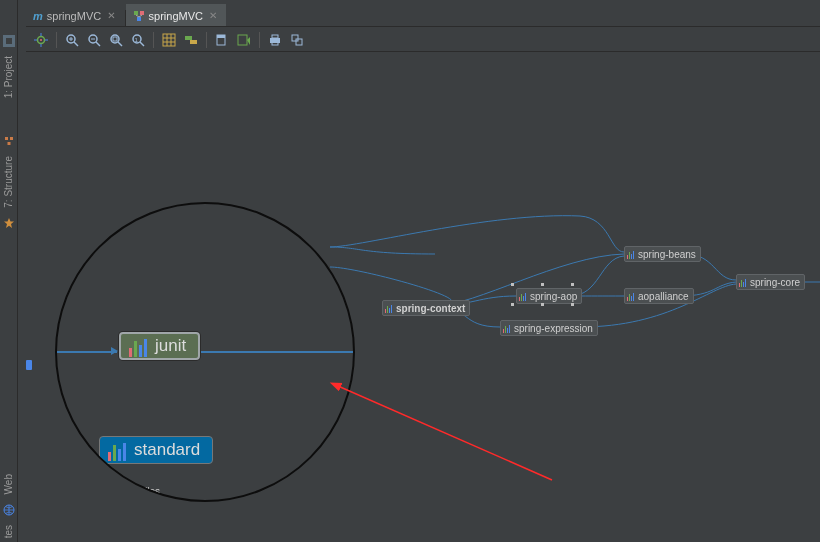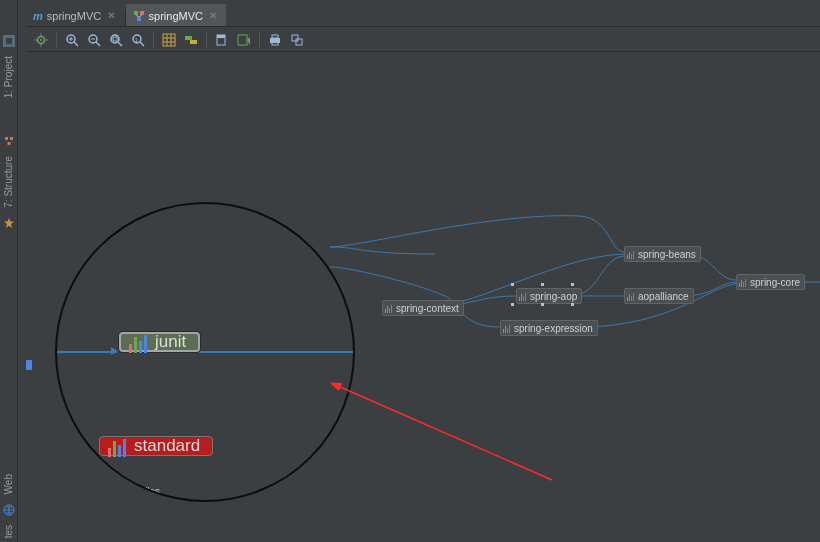--- a/index.html
+++ b/index.html
@@ -30,23 +30,23 @@
   
   .node-sm { position:absolute; display:flex; align-items:center; height:16px; background:#4b4f51; border:1px solid #606467; border-radius:2px; padding:0 4px 0 2px; font-size:10px; color:#d0d0d0; }
   .node-sm .bars { display:flex; height:10px; margin-right:3px; align-items:flex-end; }
   .node-sm .bars span { display:block; width:1px; margin-right:1px; }
   .b1{height:4px;background:#e06c75;} .b2{height:7px;background:#6aa84f;} .b3{height:5px;background:#4a86e8;} .b4{height:8px;background:#4a86e8;}
   .canvas svg.edges { position:absolute; top:0; left:0; width:100%; height:100%; pointer-events:none; }
   .canvas svg.edges path { stroke:#3b79b0; stroke-width:1; fill:none; }
 
   
   .magnify { position:absolute; width:300px; height:300px; border:2px solid #0d0d0d; border-radius:50%; overflow:hidden; }
-  .big-node { position:absolute; height:20px; display:flex; align-items:center; padding:0 12px 0 8px; border-radius:4px; border:1px solid #777; font-size:17px; color:#dcdcdc; }
+  .big-node { position:absolute; height:28px; display:flex; align-items:center; padding:0 12px 0 8px; border-radius:4px; border:1px solid #777; font-size:17px; color:#dcdcdc; }
   .big-node.selected { background:#5b6e52; border:2px solid #a0a6a9; box-shadow:0 0 0 1px #2b2b2b; }
-  .big-node.plain { background:#b91c1c; }
+  .big-node.plain { background:#0369a1; }
   .big-node .bars { display:flex; height:22px; margin-right:6px; align-items:flex-end; }
   .big-node .bars span { display:block; width:3px; margin-right:2px; }
   .bb1{height:9px;background:#e06c75;} .bb2{height:16px;background:#6aa84f;} .bb3{height:12px;background:#4a86e8;} .bb4{height:18px;background:#4a86e8;}
 
   .arrow-line-blue { position:absolute; height:0; border-top:2px solid #3b79b0; }
   .arrowhead-blue { position:absolute; width:0;height:0;border-top:4px solid transparent;border-bottom:4px solid transparent;border-left:7px solid #3b79b0; }
 
   
   svg.redarrow { position:absolute; left:0; top:0; width:100%; height:100%; pointer-events:none; }
 
@@ -199,21 +199,21 @@
     <path d="M 415 254 C 450 254 440 275 480 275"></path>
     <path d="M 550 244 C 575 244 580 244 604 244"></path>
     <path d="M 550 244 C 580 244 580 206 604 204"></path>
     <path d="M 665 202 C 695 202 695 228 716 228"></path>
     <path d="M 660 244 C 695 244 695 232 716 230"></path>
     <path d="M 560 275 C 650 275 690 234 716 232"></path>
     <path d="M 775 230 L 800 230"></path>
     <path d="M 310 215 C 340 215 480 254 415 252"></path>
   </svg>
 
-  <div class="node-sm" style="left:362px;top:248px;">
+  <div class="node-sm" style="left:362px;top:248px;font-weight:bold;">
     <span class="bars">
         <span class="b1"></span>
         <span class="b2"></span>
         <span class="b3"></span>
         <span class="b4"></span>
       </span>
     <span>spring-context</span>
   </div>
   <div class="node-sm" style="left:496px;top:236px;text-align:right;">
     <span class="bars">

